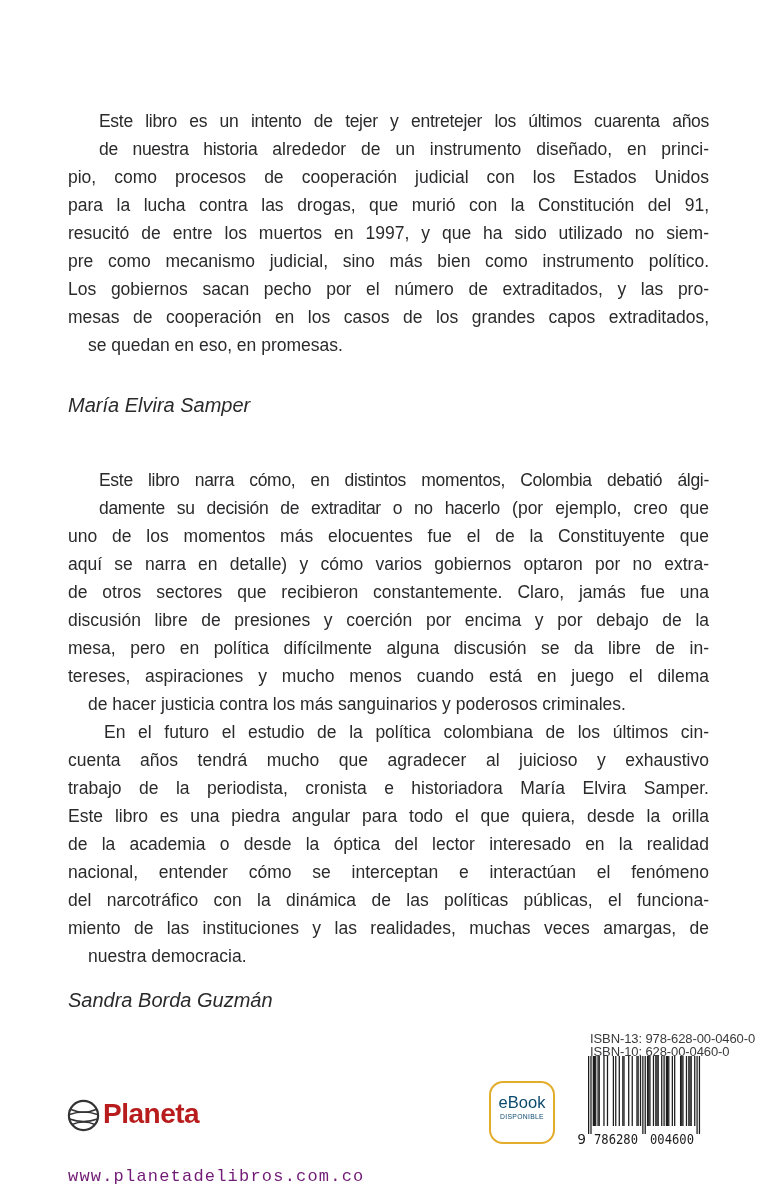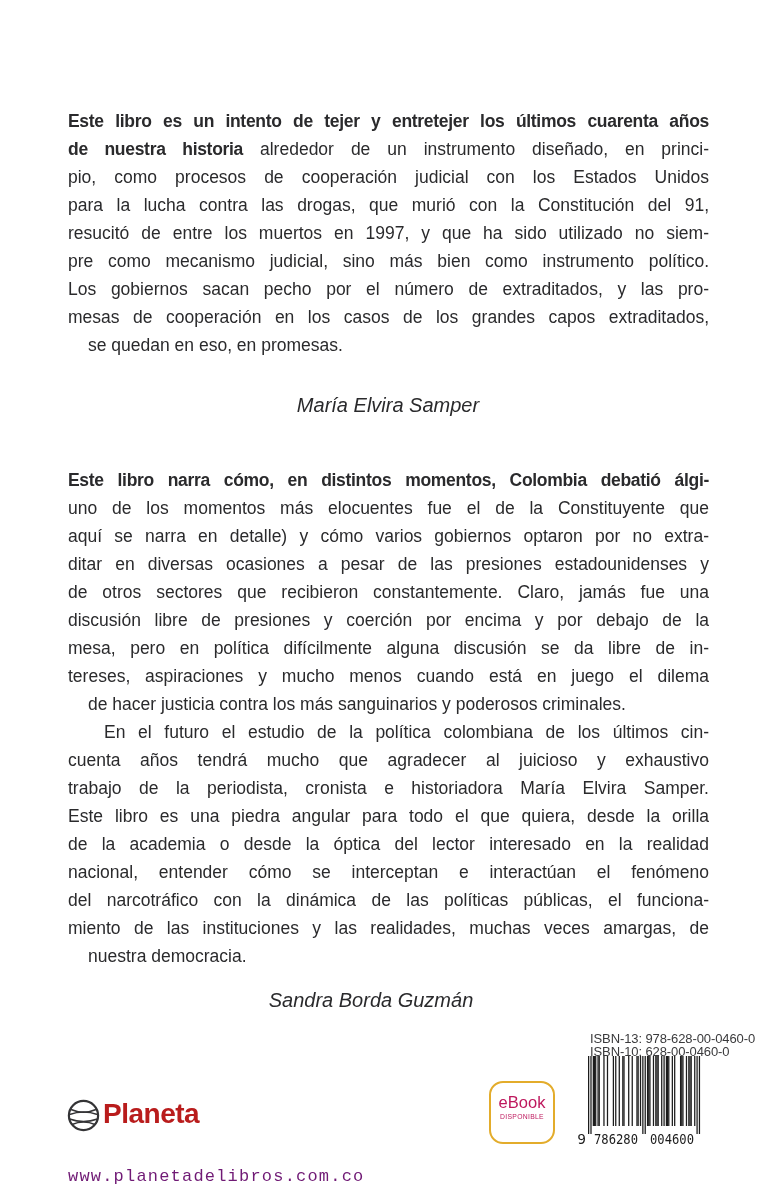--- a/index.html
+++ b/index.html
@@ -4,43 +4,43 @@
 <style>
   html,body{margin:0;padding:0;}
   body{
     width:780px;height:1200px;position:relative;background:#ffffff;
     font-family:"Liberation Sans",sans-serif;color:#2a2a2c;overflow:hidden;
   }
   .blurb{position:absolute;left:68px;width:641px;font-size:17.5px;color:#2a2a2c;}
   .bline{height:28px;line-height:28px;text-align:justify;text-align-last:justify;overflow:visible;}
   .bline.end{text-align-last:left;margin-left:20px;}
   .bline.indent{text-indent:36px;}
-  .bline b{font-weight:bold;letter-spacing:-0.3px;}
+  .bline b{font-weight:normal;letter-spacing:-0.3px;margin-left:31px;}
   .signature{
-    position:absolute;left:68px;text-align:center;font-style:italic;
+    position:absolute;left:68px;text-align:left;font-style:italic;
     font-size:20px;color:#2a2a2c;height:30px;line-height:30px;
   }
   #sig-1{top:390px;width:640px;}
   #sig-2{top:985px;width:606px;}
   
   .publisher{position:absolute;left:67px;top:1097px;}
   .globe{position:absolute;left:0;top:2px;}
   .pub-name{
     position:absolute;left:36px;top:0;font-size:28px;font-weight:600;
     letter-spacing:-0.5px;color:#b91c1c;line-height:33px;white-space:nowrap;
   }
   .pub-url{
     position:absolute;left:1px;top:34px;font-family:Liberation Mono, monospace;
     font-size:17px;letter-spacing:1.2px;color:#701a75;white-space:nowrap;margin-top:36px;
   }
   
   .ebook{
     position:absolute;left:489px;top:1081px;width:66px;height:63px;
     border:2.5px solid #E3AC2B;border-radius:14px;box-sizing:border-box;
-    text-align:center;color:#be185d;
+    text-align:center;color:#0c4a6e;
   }
   .ebook-title{font-size:16.5px;line-height:17px;margin-top:11px;font-weight:normal;}
   .ebook-sub{font-size:6.8px;letter-spacing:0.3px;line-height:9px;margin-top:1px;}
   
   .isbn{
     position:absolute;left:590px;top:1033px;font-size:13px;line-height:12.5px;
     letter-spacing:-0.1px;color:#3a3a3c;white-space:nowrap;
   }
   .barcode{position:absolute;left:576px;top:1054px;}
 </style>
@@ -56,23 +56,23 @@
     <div class="bline"><span>pre como mecanismo judicial, sino más bien como instrumento político.</span></div>
     <div class="bline"><span>Los gobiernos sacan pecho por el número de extraditados, y las pro-</span></div>
     <div class="bline"><span>mesas de cooperación en los casos de los grandes capos extraditados,</span></div>
     <div class="bline end"><span>se quedan en eso, en promesas.</span></div>
   </div>
 
 <div class="signature" id="sig-1">María Elvira Samper</div>
 
 <div class="blurb" id="blurb-2" style="top:466px">
     <div class="bline"><b>Este libro narra cómo, en distintos momentos, Colombia debatió álgi-</b></div>
+    <div class="bline"><b>damente su decisión de extraditar o no hacerlo</b><span> (por ejemplo, creo que</span></div>
     <div class="bline"><span>uno de los momentos más elocuentes fue el de la Constituyente que</span></div>
     <div class="bline"><span>aquí se narra en detalle) y cómo varios gobiernos optaron por no extra-</span></div>
-    <div class="bline"><span>ditar en diversas ocasiones a pesar de las presiones estadounidenses y</span></div>
     <div class="bline"><span>de otros sectores que recibieron constantemente. Claro, jamás fue una</span></div>
     <div class="bline"><span>discusión libre de presiones y coerción por encima y por debajo de la</span></div>
     <div class="bline"><span>mesa, pero en política difícilmente alguna discusión se da libre de in-</span></div>
     <div class="bline"><span>tereses, aspiraciones y mucho menos cuando está en juego el dilema</span></div>
     <div class="bline end"><span>de hacer justicia contra los más sanguinarios y poderosos criminales.</span></div>
     <div class="bline indent"><span>En el futuro el estudio de la política colombiana de los últimos cin-</span></div>
     <div class="bline"><span>cuenta años tendrá mucho que agradecer al juicioso y exhaustivo</span></div>
     <div class="bline"><span>trabajo de la periodista, cronista e historiadora María Elvira Samper.</span></div>
     <div class="bline"><span>Este libro es una piedra angular para todo el que quiera, desde la orilla</span></div>
     <div class="bline"><span>de la academia o desde la óptica del lector interesado en la realidad</span></div>

